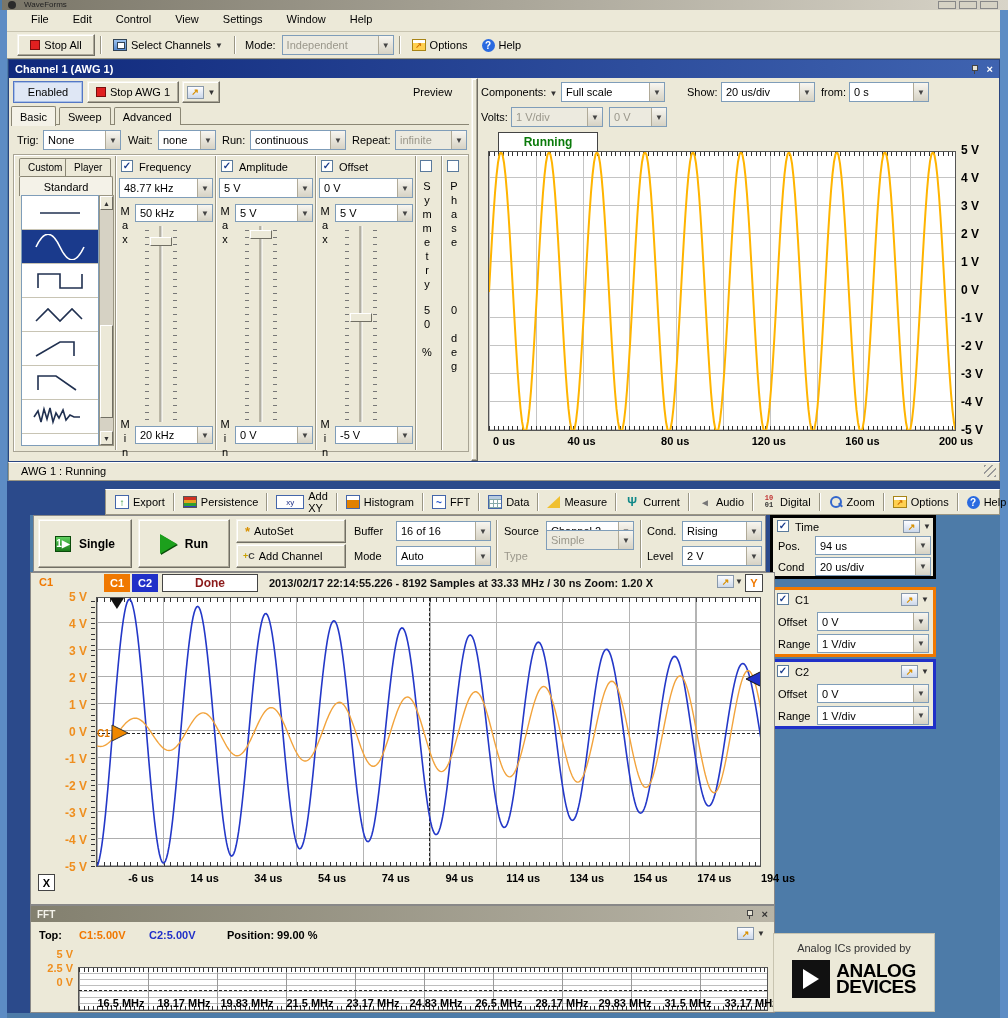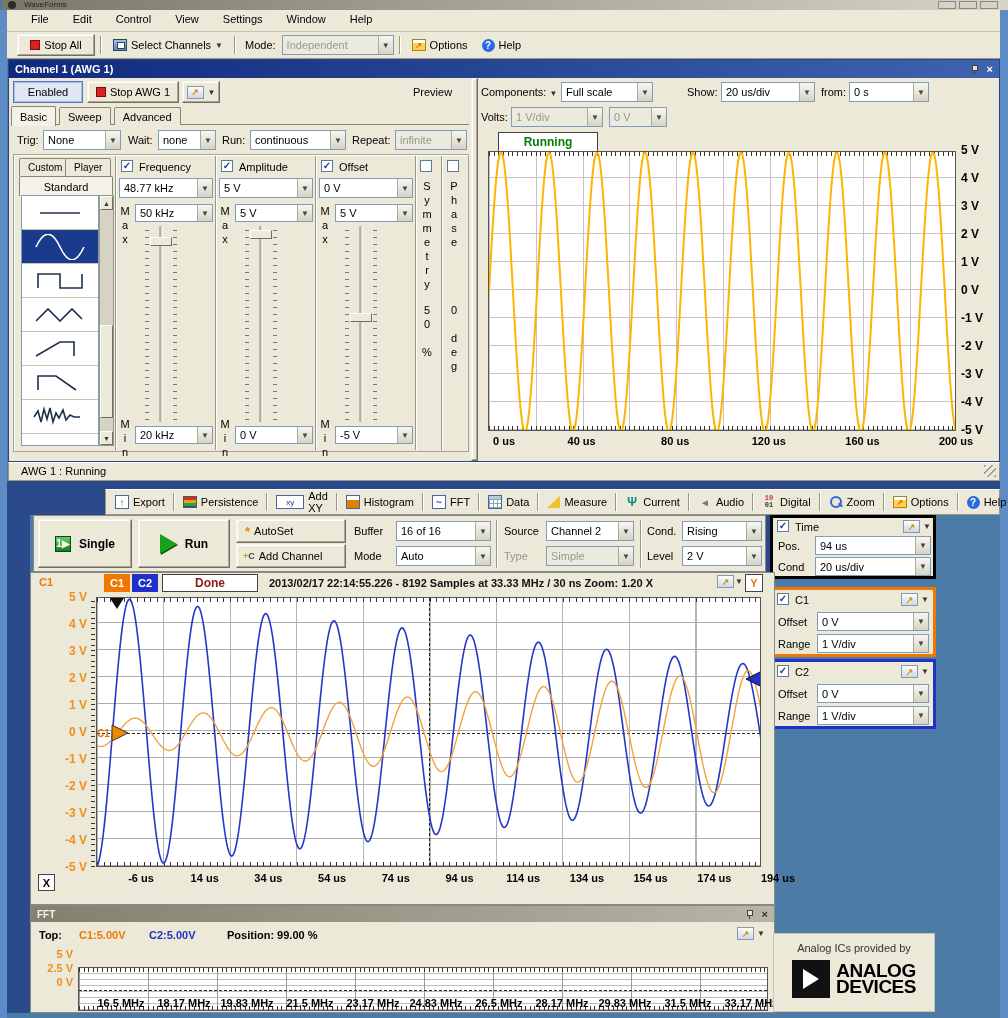--- a/index.html
+++ b/index.html
@@ -323,21 +323,21 @@
     <span class="abs cb" style="left:411px;top:82px;"></span>
     <span class="abs vtext" style="left:412px;top:102px;">Symmetry</span>
     <span class="abs vtext" style="left:412px;top:226px;">50 %</span>
     <span class="abs cb" style="left:438px;top:82px;"></span>
     <span class="abs vtext" style="left:439px;top:102px;">Phase</span>
     <span class="abs vtext" style="left:439px;top:226px;">0 deg</span>
 
     <div class="abs raised" style="left:462px;top:0;width:7px;height:383px;"></div>
 
     <span class="abs lbl" style="left:472px;top:8px;"><span>Components:</span> <span class="darr">▼</span></span>
-    <div class="abs combo" style="left:552px;top:4px;width:92px;">
+    <div class="abs combo" style="left:552px;top:4px;width:104px;">
         <span class="val">Full scale</span>
         <span class="cbtn">▼</span>
       </div>
     <span class="abs lbl" style="left:678px;top:8px;">Show:</span>
     <div class="abs combo" style="left:712px;top:4px;width:94px;">
         <span class="val">20 us/div</span>
         <span class="cbtn">▼</span>
       </div>
     <span class="abs lbl" style="left:812px;top:8px;">from:</span>
     <div class="abs combo" style="left:840px;top:4px;width:80px;">
@@ -497,21 +497,21 @@
       <span class="val">Auto</span>
       <span class="cbtn">▼</span>
     </div>
   <div class="abs vsep" style="left:462px;top:4px;height:48px;"></div>
   <span class="abs lbl" style="left:470px;top:9px;">Source</span>
   <div class="abs combo" style="left:512px;top:5px;width:88px;">
       <span class="val">Channel 2</span>
       <span class="cbtn">▼</span>
     </div>
   <span class="abs lbl" style="left:470px;top:34px;color:#9a978b;">Type</span>
-  <div class="abs combo dis" style="left:512px;top:30px;width:88px;">
+  <div class="abs combo dis" style="left:512px;top:14px;width:88px;">
       <span class="val">Simple</span>
       <span class="cbtn">▼</span>
     </div>
   <div class="abs vsep" style="left:606px;top:4px;height:48px;"></div>
   <span class="abs lbl" style="left:613px;top:9px;">Cond.</span>
   <div class="abs combo" style="left:648px;top:5px;width:80px;">
       <span class="val">Rising</span>
       <span class="cbtn">▼</span>
     </div>
   <span class="abs lbl" style="left:613px;top:34px;">Level</span>

